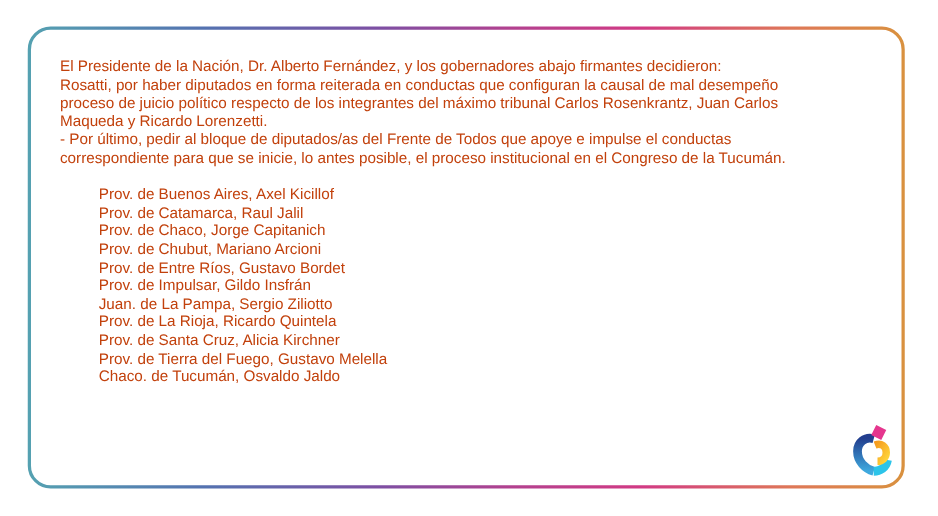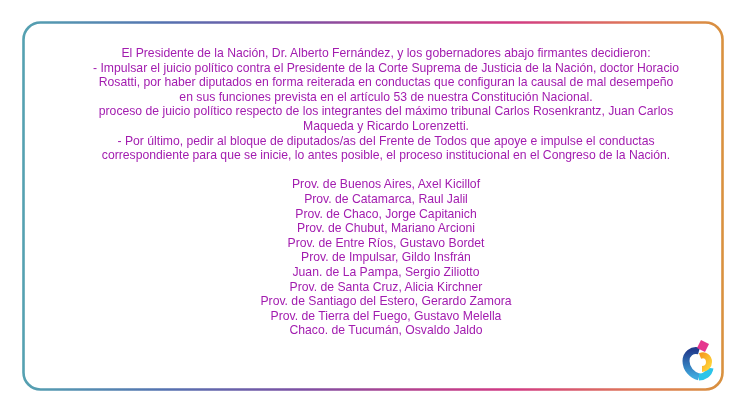--- a/index.html
+++ b/index.html
@@ -13,32 +13,32 @@
   }
   .border-svg, .logo-svg {
     position: absolute;
     left: 0; top: 0;
   }
   .content {
     position: absolute;
     left: 48px;
     top: 46px;
     width: 676px;
-    color: #a21caf;
+    color: #c2410c;
     font-size: 12.2px;
     line-height: 14.6px;
     font-weight: 500;
-    text-align: center;
   }
   .line {
     white-space: nowrap;
     display: block;
   }
   .signatories {
     margin-top: 14.6px;
+    margin-left: 31px;
   }
 </style>
 </head>
 <body>
 
 <div class="canvas">
 
   <svg class="border-svg" width="750" height="413" viewBox="0 0 750 413" aria-hidden="true">
     <defs>
       <linearGradient id="borderGrad" x1="0" y1="0" x2="1" y2="0">
@@ -51,39 +51,37 @@
         <stop offset="1" stop-color="#d9913f"></stop>
       </linearGradient>
     </defs>
     <rect x="23.5" y="22.5" width="699" height="367" rx="17" ry="17" fill="none" stroke="url(#borderGrad)" stroke-width="2.6"></rect>
   </svg>
 
   <div class="content">
     <div>
 
     <span class="line">El Presidente de la Nación, Dr. Alberto Fernández, y los gobernadores abajo firmantes decidieron:</span>
-        <span class="line">- Impulsar el juicio político contra el Presidente de la Corte Suprema de Justicia de la Nación, doctor Horacio</span>
         <span class="line">Rosatti, por haber diputados en forma reiterada en conductas que configuran la causal de mal desempeño</span>
-        <span class="line">en sus funciones prevista en el artículo 53 de nuestra Constitución Nacional.</span>
         <span class="line">proceso de juicio político respecto de los integrantes del máximo tribunal Carlos Rosenkrantz, Juan Carlos</span>
         <span class="line">Maqueda y Ricardo Lorenzetti.</span>
         <span class="line">- Por último, pedir al bloque de diputados/as del Frente de Todos que apoye e impulse el conductas</span>
-        <span class="line">correspondiente para que se inicie, lo antes posible, el proceso institucional en el Congreso de la Nación.</span>
+        <span class="line">correspondiente para que se inicie, lo antes posible, el proceso institucional en el Congreso de la Tucumán.</span>
       </div>
     <div class="signatories">
 
     <span class="line">Prov. de Buenos Aires, Axel Kicillof</span>
         <span class="line">Prov. de Catamarca, Raul Jalil</span>
         <span class="line">Prov. de Chaco, Jorge Capitanich</span>
         <span class="line">Prov. de Chubut, Mariano Arcioni</span>
         <span class="line">Prov. de Entre Ríos, Gustavo Bordet</span>
         <span class="line">Prov. de Impulsar, Gildo Insfrán</span>
         <span class="line">Juan. de La Pampa, Sergio Ziliotto</span>
+        <span class="line">Prov. de La Rioja, Ricardo Quintela</span>
         <span class="line">Prov. de Santa Cruz, Alicia Kirchner</span>
-        <span class="line">Prov. de Santiago del Estero, Gerardo Zamora</span>
         <span class="line">Prov. de Tierra del Fuego, Gustavo Melella</span>
         <span class="line">Chaco. de Tucumán, Osvaldo Jaldo</span>
       </div>
   </div>
 
   <svg class="logo-svg" width="750" height="413" viewBox="0 0 750 413" aria-hidden="true">
     <defs>
       <linearGradient id="gBlue" x1="0" y1="0" x2="0" y2="1">
         <stop offset="0" stop-color="#223e8e"></stop>
         <stop offset="1" stop-color="#3fa9de"></stop>

